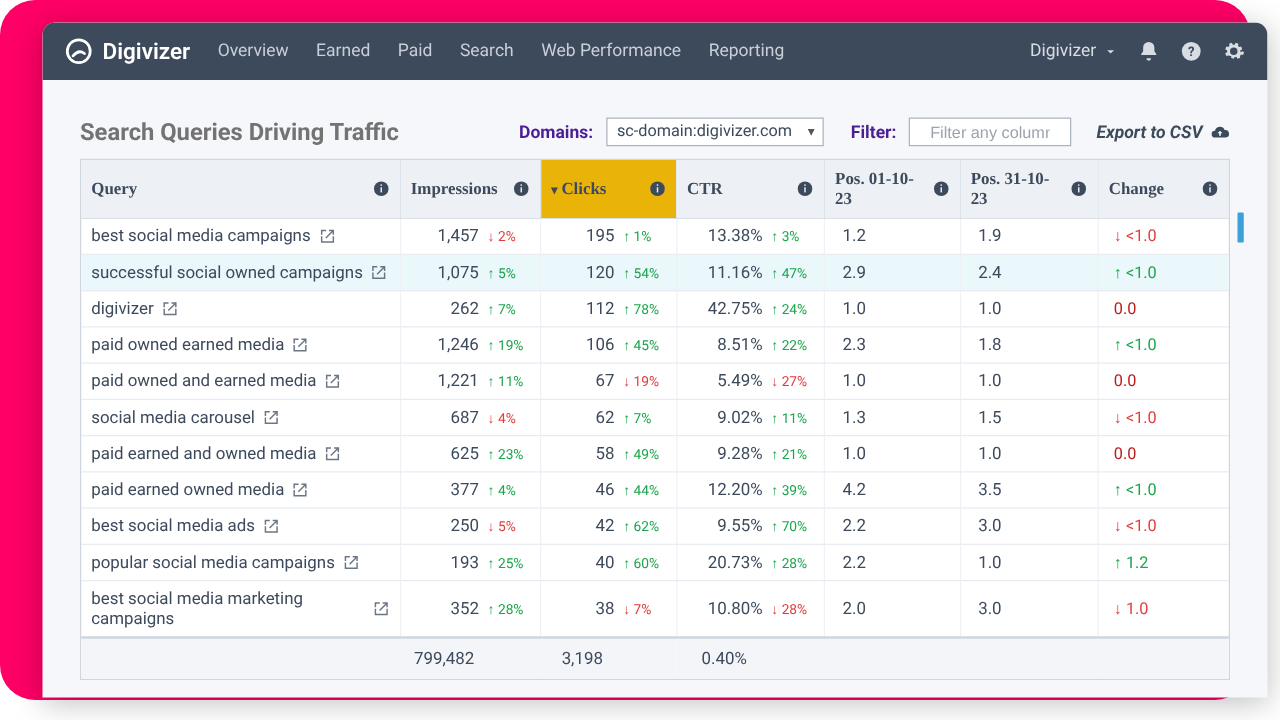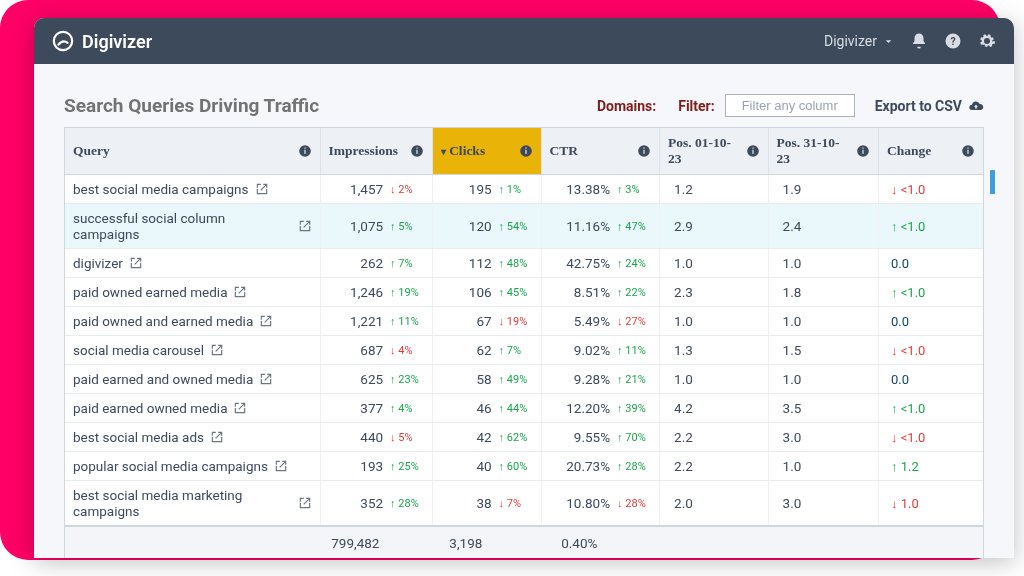--- a/index.html
+++ b/index.html
@@ -11,44 +11,44 @@
   .brand-icon { width: 22px; height: 22px; }
   .nav { display: flex; gap: 22px; font-size: 14px; color: #c8cfd8; }
   .nav span { cursor: pointer; }
   .topbar-right { margin-left: auto; display: flex; align-items: center; gap: 16px; color: #d8dde4; font-size: 14px; }
   .account { display: flex; align-items: center; gap: 6px; cursor: pointer; }
   .ico { width: 18px; height: 18px; fill: #d8dde4; cursor: pointer; }
   .content { padding: 30px 30px 0 30px; }
   .toolbar { display: flex; align-items: center; gap: 10px; margin-bottom: 10px; }
   .title { font-size: 19px; font-weight: 700; color: #737373; }
   .spacer { flex: 1; }
-  .lbl { font-size: 14px; font-weight: 700; color: #7f1d1d; }
+  .lbl { font-size: 14px; font-weight: 700; color: #4c1d95; }
   .domain-select { border: 1px solid #aab3bf; background: #fff; font-size: 13px; padding: 3px 24px 3px 8px; color: #3d4a5c; position: relative; display: inline-flex; align-items: center; cursor: pointer; }
   .domain-select::after { content: "▾"; position: absolute; right: 6px; color: #555; font-size: 11px; }
   .filter-input { border: 1px solid #aab3bf; padding: 3px 16px; font-size: 13px; width: 130px; color: #8b5cf6; }
   .filter-input::placeholder { color: #9aa3af; }
-  .export { font-size: 14px; font-weight: 700; color: #3d4a5c; display: flex; align-items: center; gap: 6px; cursor: pointer; margin-left: 10px; }
+  .export { font-size: 14px; font-weight: 700; color: #3d4a5c; display: flex; align-items: center; gap: 6px; cursor: pointer; margin-left: 10px; font-style: italic; }
   .cloud-ico { width: 16px; height: 16px; fill: #3d4a5c; }
   .tbl-wrap { border: 1px solid #cfd6de; background: #fff; }
   table { width: 100%; border-collapse: collapse; font-size: 13.5px; color: #3d4a5c; }
   thead th { background: #edf0f4; border-bottom: 1px solid #cfd6de; border-right: 1px solid #dde3ea; padding: 7px 8px; text-align: left; font-weight: 700; position: relative; font-family: Liberation Serif, serif; }
   thead th:last-child { border-right: none; }
   .th-inner { display: flex; align-items: center; justify-content: space-between; gap: 4px; }
   .info-ico { width: 14px; height: 14px; fill: #3d4a5c; flex-shrink: 0; }
   tbody td { border-bottom: 1px solid #e8ecf1; border-right: 1px solid #eef1f5; padding: 6px 8px; }
   tbody td:last-child { border-right: none; }
   tbody tr:nth-child(2) td { background: #eaf7fb; }
   .q-cell { display: flex; align-items: center; gap: 6px; }
   .ext-ico { width: 14px; height: 14px; fill: #6b7684; flex-shrink: 0; }
   .numcell { display: flex; align-items: center; justify-content: flex-end; gap: 7px; }
   .val { text-align: right; min-width: 48px; }
   .delta { font-size: 11px; min-width: 34px; text-align: left; }
   .up { color: #1aa64c; }
   .dn { color: #e23c3c; }
-  .flat { color: #0c4a6e; }
+  .flat { color: #b91c1c; }
   .pos-cell { padding-left: 14px !important; }
   .chg-cell { font-size: 13px; padding-left: 12px !important; }
   tfoot td { background: #f3f5f8; border-top: 2px solid #cfd6de; padding: 8px; font-weight: 400; text-align: center; }
   tfoot .ft-val { text-align: center; padding-right: 50px; }
   col.c-query { width: 254px; }
   col.c-imp { width: 112px; }
   col.c-click { width: 108px; }
   col.c-ctr { width: 118px; }
   col.c-pos1 { width: 108px; }
   col.c-pos2 { width: 110px; }
@@ -66,20 +66,28 @@
 <div class="app-window">
 
   <div class="topbar">
     <div class="brand">
       <svg class="brand-icon" viewBox="0 0 24 24">
           <circle cx="12" cy="12" r="10" fill="none" stroke="#fff" stroke-width="2.4"></circle>
           <path d="M7 16 Q12 10 17 14" fill="none" stroke="#fff" stroke-width="2.4" stroke-linecap="round"></path>
         </svg>
       <span>Digivizer</span>
     </div>
+    <div class="nav">
+      <span>Overview</span>
+      <span>Earned</span>
+      <span>Paid</span>
+      <span>Search</span>
+      <span>Web Performance</span>
+      <span>Reporting</span>
+    </div>
     <div class="topbar-right">
       <div class="account">
         <span>Digivizer</span>
         <svg class="ico" style="width:11px;height:11px" viewBox="0 0 24 24">
             <path d="M6 9l6 6 6-6"></path>
           </svg>
       </div>
       <svg class="ico" viewBox="0 0 24 24">
           <path d="M12 2a6 6 0 00-6 6v4l-2 3v1h16v-1l-2-3V8a6 6 0 00-6-6zm0 20a2.5 2.5 0 002.5-2.5h-5A2.5 2.5 0 0012 22z"></path>
         </svg>
@@ -91,20 +99,23 @@
           <path d="M12 8a4 4 0 100 8 4 4 0 000-8zm9 4l2 1-1 3-2-.5a8 8 0 01-1.5 1.5l.5 2-3 1-1-2a8 8 0 01-2 0l-1 2-3-1 .5-2A8 8 0 016 16.5L4 17l-1-3 2-1a8 8 0 010-2l-2-1 1-3 2 .5A8 8 0 017.5 6L7 4l3-1 1 2a8 8 0 012 0l1-2 3 1-.5 2A8 8 0 0118 7.5l2-.5 1 3-2 1a8 8 0 010 2z"></path>
         </svg>
     </div>
   </div>
 
   <div class="content">
     <div class="toolbar">
       <div class="title">Search Queries Driving Traffic</div>
       <div class="spacer"></div>
       <span class="lbl">Domains:</span>
+      <div class="domain-select">
+        <span>sc-domain:digivizer.com</span>
+      </div>
       <span class="lbl" style="margin-left:12px">Filter:</span>
       <input class="filter-input" placeholder="Filter any column..." style="">
       <div class="export">
         <span>Export to CSV</span>
         <svg class="cloud-ico" viewBox="0 0 24 24">
             <path d="M19 18H6a4 4 0 010-8 6 6 0 0111.5-1A4.5 4.5 0 0119 18zm-7-8l-3 3h2v3h2v-3h2l-3-3z"></path>
           </svg>
       </div>
     </div>
 
@@ -221,21 +232,21 @@
                   <span class="delta up">↑ 3%</span>
                 </div>
               </td>
               <td class="pos-cell">1.2</td>
               <td class="pos-cell">1.9</td>
               <td class="chg-cell dn">↓ &lt;1.0</td>
             </tr>
             <tr>
               <td>
                 <div class="q-cell">
-                  <span>successful social column campaigns</span> 
+                  <span>successful social owned campaigns</span> 
                   <svg class="ext-ico" viewBox="0 0 24 24">
                     <path d="M5 5h5V3H3v7h2V5zm9-2v2h3.6L9 13.6 10.4 15 19 6.4V10h2V3h-7zM19 19H5v-7H3v9h18v-9h-2v7z"></path>
                   </svg>
                 </div>
               </td>
               <td>
                 <div class="numcell">
                   <span class="val">1,075</span>
                   <span class="delta up">↑ 5%</span>
                 </div>
@@ -267,21 +278,21 @@
               </td>
               <td>
                 <div class="numcell">
                   <span class="val">262</span>
                   <span class="delta up">↑ 7%</span>
                 </div>
               </td>
               <td>
                 <div class="numcell">
                   <span class="val">112</span>
-                  <span class="delta up">↑ 48%</span>
+                  <span class="delta up">↑ 78%</span>
                 </div>
               </td>
               <td>
                 <div class="numcell">
                   <span class="val">42.75%</span>
                   <span class="delta up">↑ 24%</span>
                 </div>
               </td>
               <td class="pos-cell">1.0</td>
               <td class="pos-cell">1.0</td>
@@ -446,21 +457,21 @@
               <td>
                 <div class="q-cell">
                   <span>best social media ads</span> 
                   <svg class="ext-ico" viewBox="0 0 24 24">
                     <path d="M5 5h5V3H3v7h2V5zm9-2v2h3.6L9 13.6 10.4 15 19 6.4V10h2V3h-7zM19 19H5v-7H3v9h18v-9h-2v7z"></path>
                   </svg>
                 </div>
               </td>
               <td>
                 <div class="numcell">
-                  <span class="val">440</span>
+                  <span class="val">250</span>
                   <span class="delta dn">↓ 5%</span>
                 </div>
               </td>
               <td>
                 <div class="numcell">
                   <span class="val">42</span>
                   <span class="delta up">↑ 62%</span>
                 </div>
               </td>
               <td>

